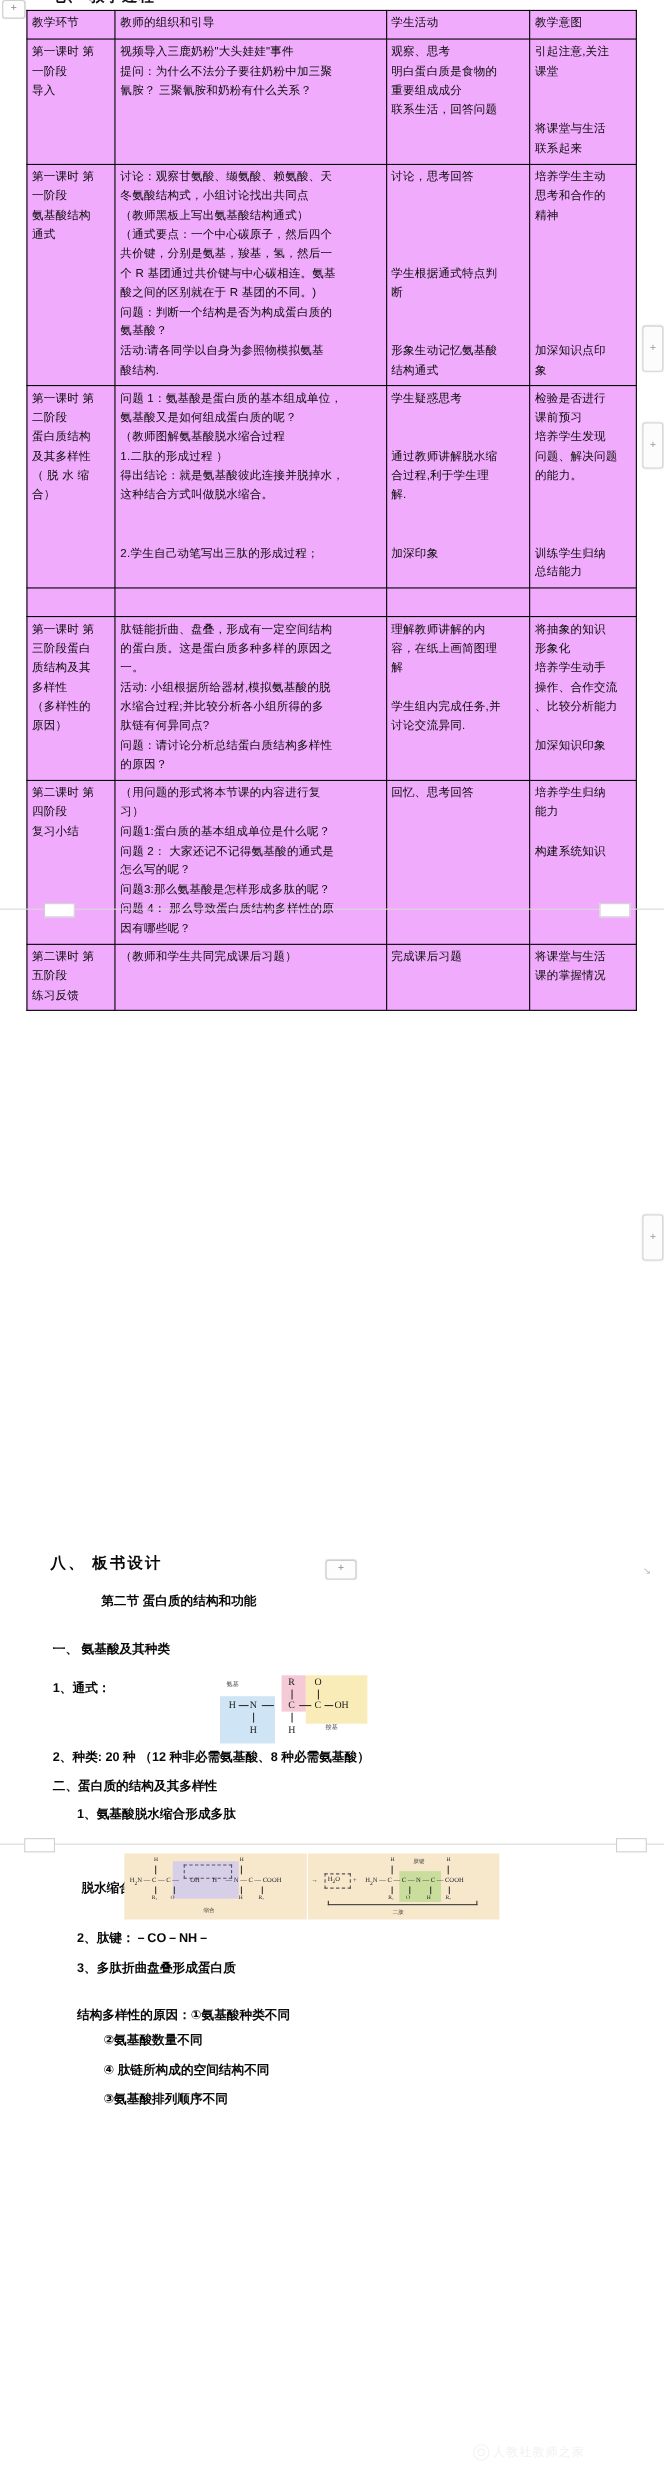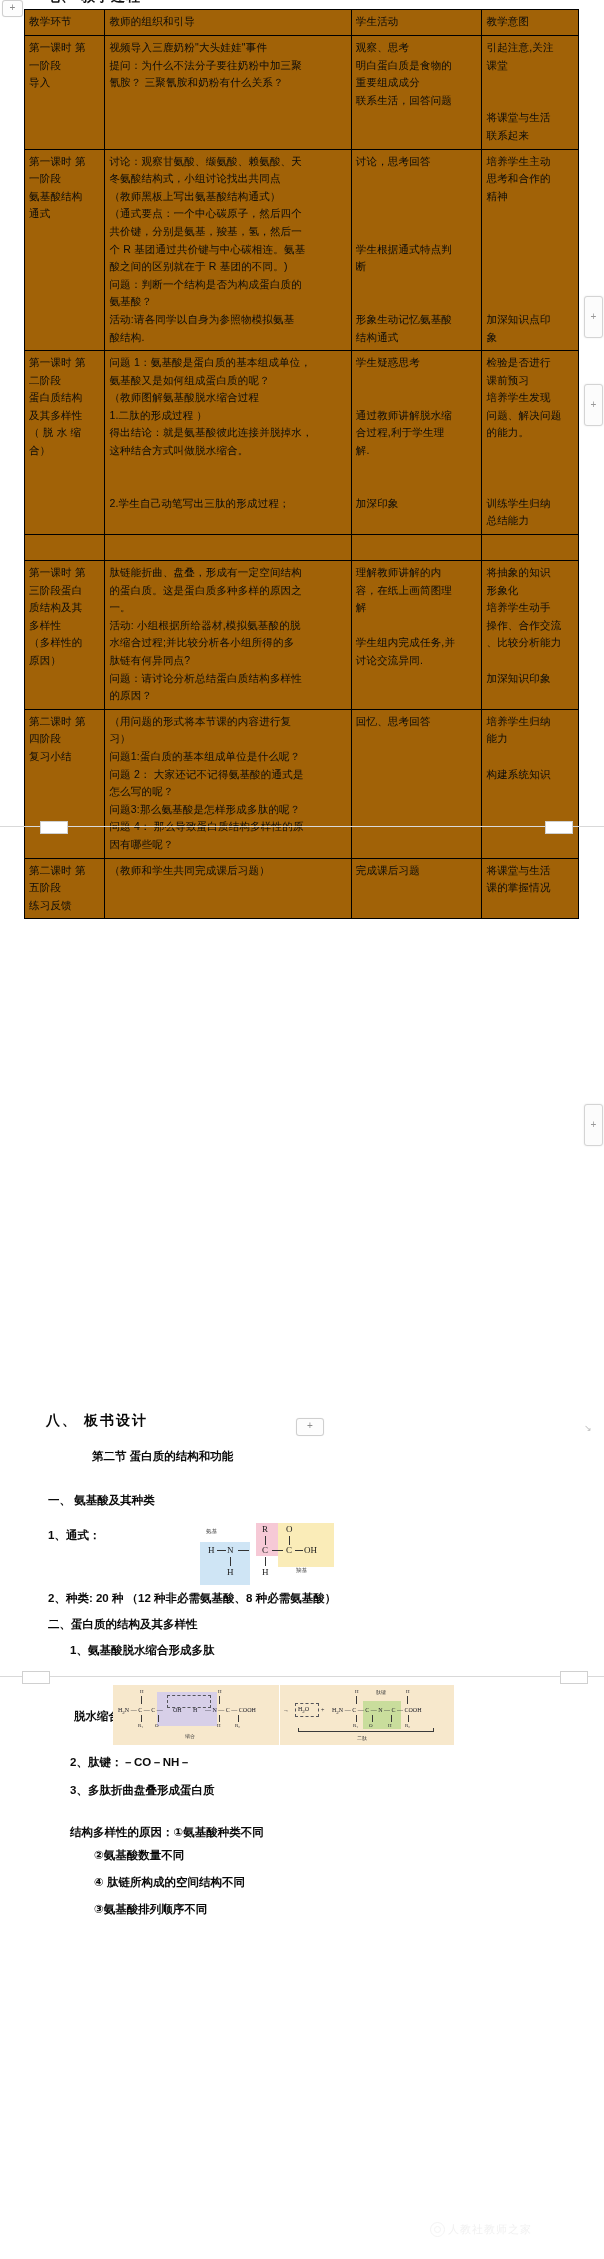--- a/index.html
+++ b/index.html
@@ -50,21 +50,21 @@
   
   .tbl-wrap{
     position:absolute;
     left:24px; top:9px;
     width:555px;
   }
   table.lesson{
     border-collapse:collapse;
     table-layout:fixed;
     width:555px;
-    background:#a16207;
+    background:#f0abfc;
   }
   table.lesson td{
     border:1px solid #000;
     vertical-align:top;
     padding:3px 4px 4px 4px;
     font-size:10.5px;
     line-height:17.6px;
     letter-spacing:.2px;
     word-break:break-all;
   }

